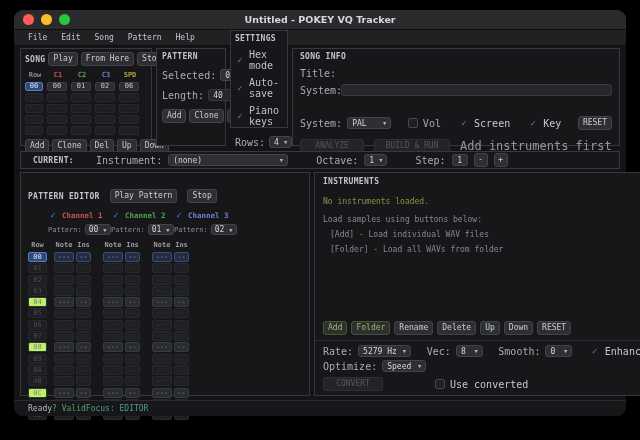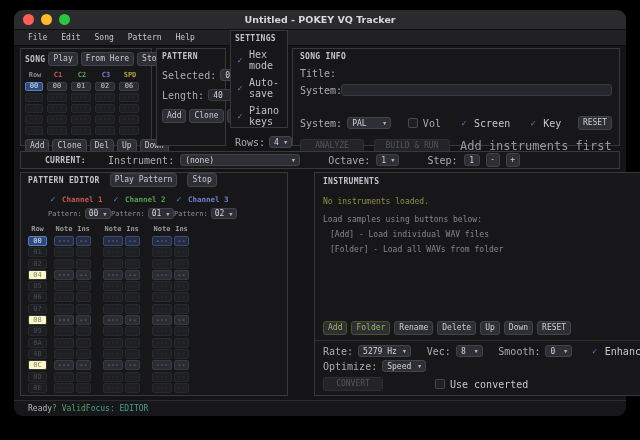--- a/index.html
+++ b/index.html
@@ -22,22 +22,22 @@
   .menu-item { font-size:8px; color:#c6c8ce; padding:1px 6px; }
   .main { position:absolute; top:36px; left:0; right:0; bottom:16px; background:#141417; }
   
   .panel { position:absolute; border:1px solid #38383d; background:#17171a; }
   .ptitle { font-size:8px; font-weight:bold; color:#c2c4ca; letter-spacing:.3px; }
   #song-panel     { left:6px;   top:38px;  width:132px; height:98px; padding:3px 4px; }
   #pattern-panel  { left:142px; top:38px;  width:70px;  height:98px; padding:3px 5px; }
   #settings-panel { left:216px; top:20px;  width:58px;  height:98px; padding:3px 4px; }
   #info-panel     { left:278px; top:38px;  width:328px; height:98px; padding:3px 7px; }
   #current-bar    { left:6px;   top:141px; width:600px; height:18px; display:flex;
-                    align-items:center; gap:6px; padding:0 24px; font-size:8px; }
-  #editor-panel   { left:6px;   top:162px; width:268px; height:224px; padding:0 7px; }
+                    align-items:center; gap:6px; padding:0 12px; font-size:8px; }
+  #editor-panel   { left:6px;   top:162px; width:290px; height:224px; padding:16px 7px; }
   #instr-panel    { left:300px; top:162px; width:342px; height:224px; padding:4px 8px; }
   
   .btn { background:#2d2f35; border:1px solid #42444c; border-radius:3px; color:#cbcdd3;
     font-family:inherit; font-size:8px; line-height:1.25; padding:1px 4px; white-space:nowrap; }
   .btn.disabled { background:#222427; border-color:#2e3034; color:#54565c; }
   .btn.accent { color:#9fba5e; border-color:#4a5530; }
   .input { background:#25272c; border:1px solid #393b41; border-radius:3px; color:#d3d5d9;
     font-family:inherit; font-size:8px; padding:1px 4px; height:12px; }
   .dd { display:inline-flex; align-items:center; justify-content:space-between; gap:5px;
     background:#2d2f35; border:1px solid #42444c; border-radius:3px; padding:0 4px;
@@ -79,21 +79,21 @@
   .ghead { display:flex; margin-top:6px; font-size:7px; font-weight:bold; color:#9b9da3; }
   .c-row  { width:19px; margin-right:7px; text-align:center; }
   .c-note { width:20px; margin-right:2px; text-align:center; }
   .c-ins  { width:15px; margin-right:12px; text-align:center; }
   #editor-rows { margin-top:3px; }
   .erow { display:flex; margin-bottom:1.3px; }
   .erow button { font-family:inherit; font-size:7px; height:10px; padding:0; line-height:8px;
     border-radius:2px; border:1px solid #2e3035; background:#222428; color:#84868e; }
   .erow.dim button.rowbtn { background:#1c1e22; border-color:#26282c; color:#4a4c53; }
   .erow.dim button.cell   { background:#1e2024; border-color:#27292d; color:#3b3d44; }
-  .erow.beat button.rowbtn{ background:#fef9c3; border-color:#33353b; color:#7e8088; }
+  .erow.beat button.rowbtn{ background:#bef264; border-color:#33353b; color:#7e8088; }
   .erow.beat button.cell  { background:#2a2c33; border-color:#383a41; color:#8d8f97; }
   .erow.sel button.rowbtn { background:#2e4a78; border-color:#5b7cc0; color:#d6e3ff; }
   .erow.sel button.cell   { background:#242c40; border-color:#3c4c78; color:#8fa4d6; }
   
   .msg-olive { margin-top:11px; font-size:8px; font-weight:normal; color:#8f8f45; }
   .msg { margin-top:9px; font-size:8px; color:#86888e; }
   .msg.ind { margin-left:7px; margin-top:6px; }
   .instr-bottom { position:absolute; left:0; right:0; bottom:0; padding:3px 8px 4px; }
   #instr-buttons { display:flex; gap:4px; }
   .divider { border-top:1px solid #2c2c30; margin:5px -8px 4px; }
@@ -360,20 +360,29 @@
           <button class="rowbtn c-row">01</button>
           <button class="cell c-note">---</button>
           <button class="cell c-ins">--</button>
           <button class="cell c-note">---</button>
           <button class="cell c-ins">--</button>
           <button class="cell c-note">---</button>
           <button class="cell c-ins">--</button>
         </div>
         <div class="erow dim">
           <button class="rowbtn c-row">02</button>
+          <button class="cell c-note">---</button>
+          <button class="cell c-ins">--</button>
+          <button class="cell c-note">---</button>
+          <button class="cell c-ins">--</button>
+          <button class="cell c-note">---</button>
+          <button class="cell c-ins">--</button>
+        </div>
+        <div class="erow dim">
+          <button class="rowbtn c-row">03</button>
           <button class="cell c-note">---</button>
           <button class="cell c-ins">--</button>
           <button class="cell c-note">---</button>
           <button class="cell c-ins">--</button>
           <button class="cell c-note">---</button>
           <button class="cell c-ins">--</button>
         </div>
         <div class="erow beat">
           <button class="rowbtn c-row">04</button>
           <button class="cell c-note">---</button>

